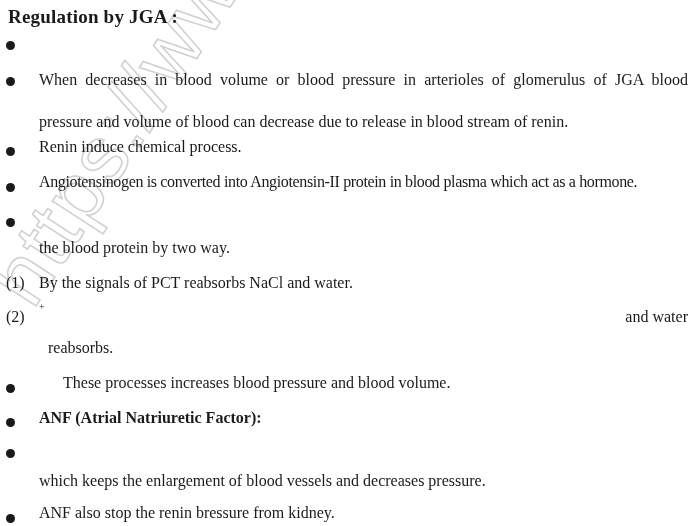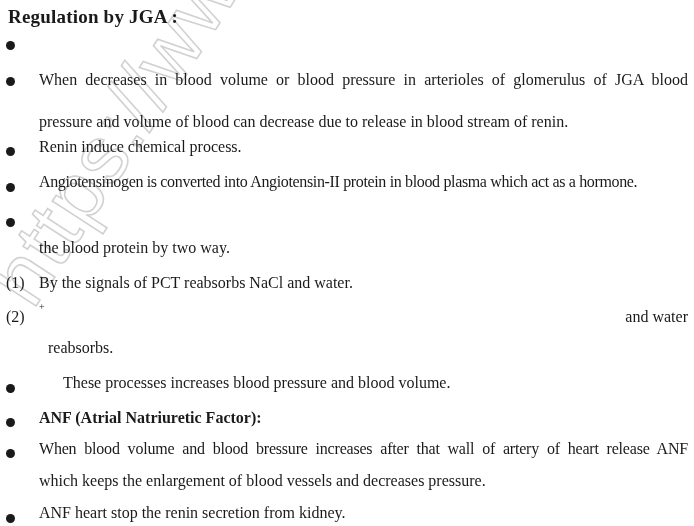--- a/index.html
+++ b/index.html
@@ -73,19 +73,18 @@
   </div>
   <div class="line" style="left:48px; top:338px;">reabsorbs.</div>
 
   <div class="bullet" style="top:384px;"></div>
   <div class="line" style="left:39px; top:373px;margin-left:24px;">These processes increases blood pressure and blood volume.</div>
 
   <div class="bullet" style="top:418px;"></div>
   <div class="line bold" style="left:39px; top:408px;">ANF (Atrial Natriuretic Factor):</div>
 
   <div class="bullet" style="top:449px;"></div>
-  <div class="line justify" style="left:39px; top:439px; width:649px; letter-spacing:-0.2px;">When blood volume and blood bressure increases after that wall of artery of heart release ANF</div>
   <div class="line" style="left:39px; top:471px;text-align:center;">which keeps the enlargement of blood vessels and decreases pressure.</div>
 
   <div class="bullet" style="top:514px;"></div>
-  <div class="line" style="left:39px; top:503px;">ANF heart stop the renin secretion from kidney.</div>
+  <div class="line" style="left:39px; top:503px;">ANF also stop the renin bressure from kidney.</div>
 
 </div>
 
 </body></html>

